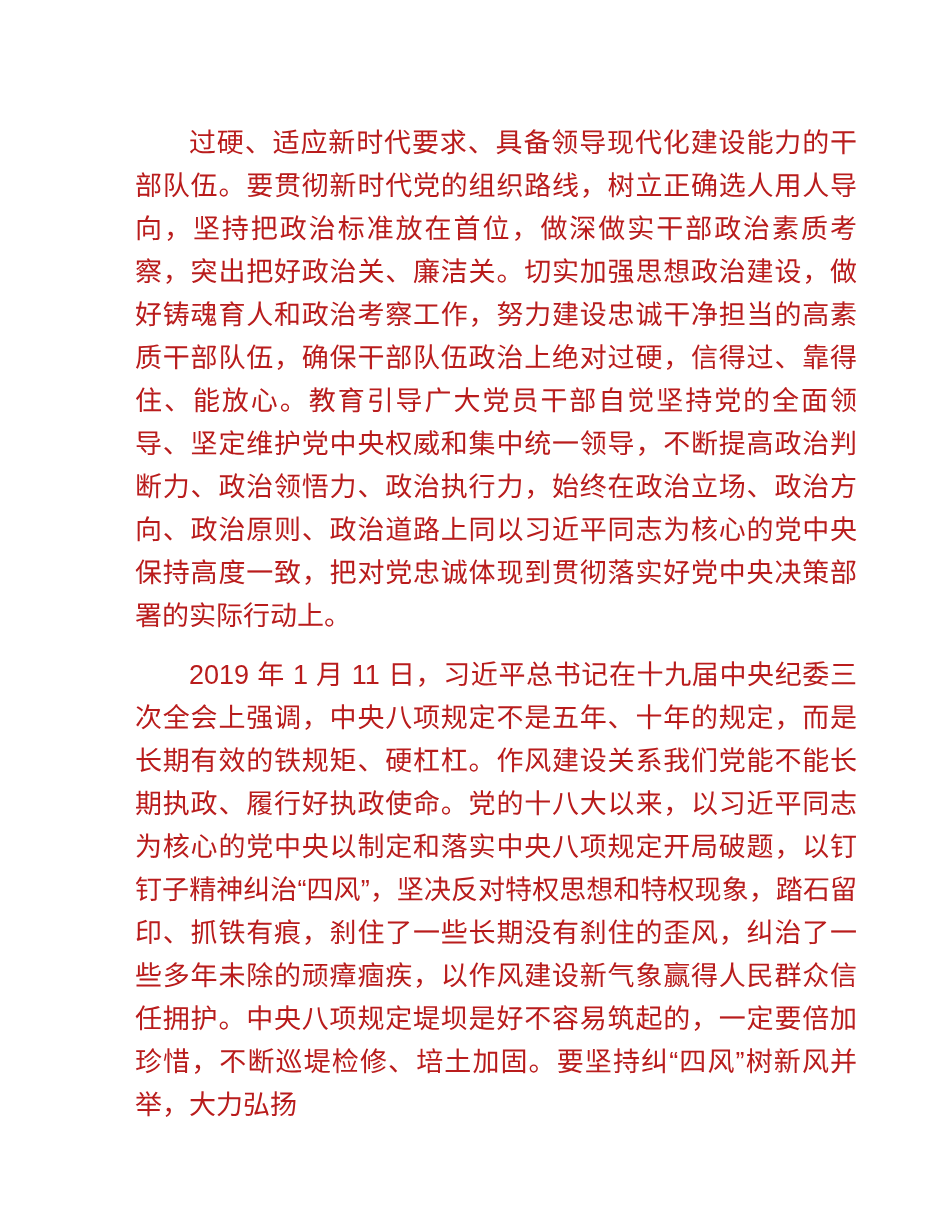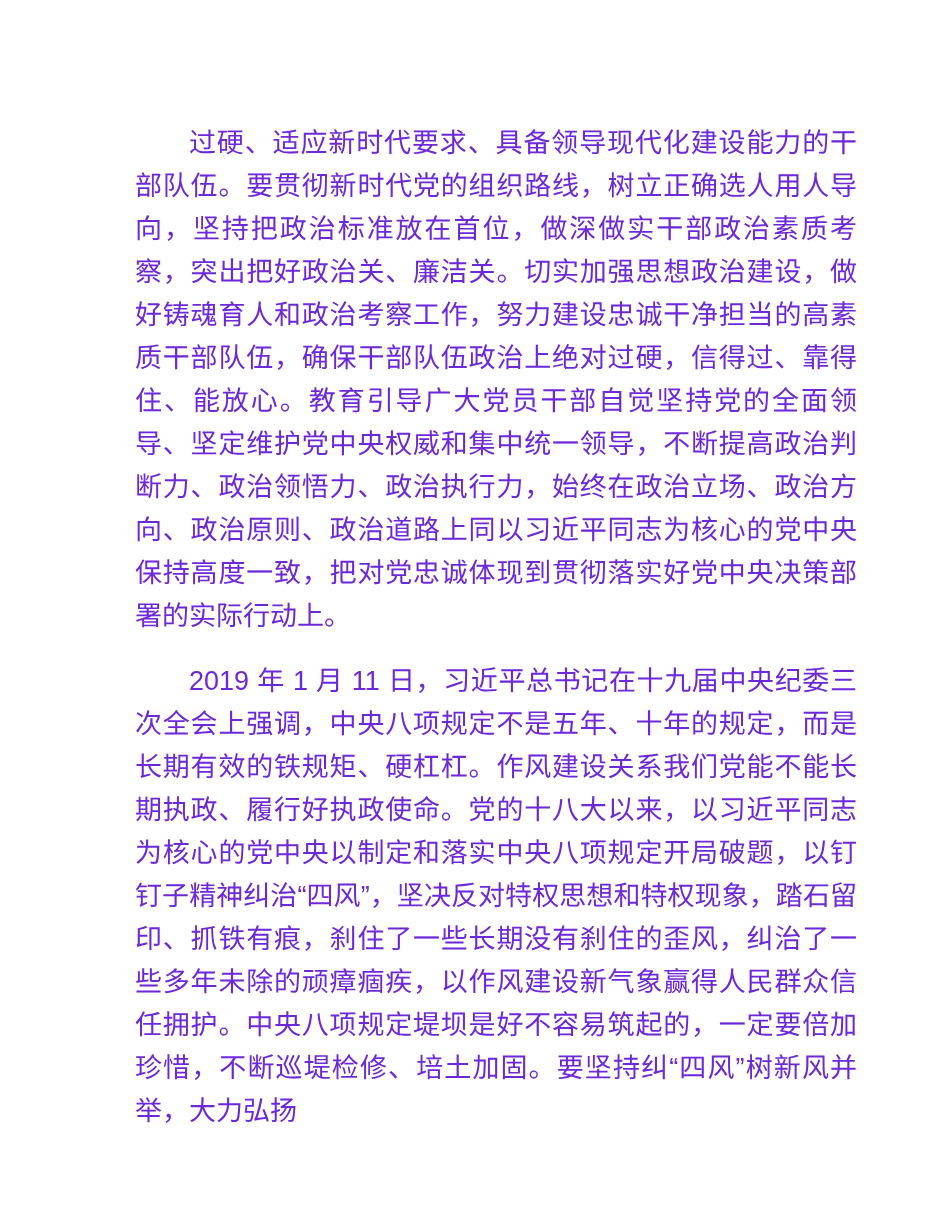--- a/index.html
+++ b/index.html
@@ -16,35 +16,35 @@
   .page {
     position: relative;
     width: 950px;
     height: 1230px;
     background: #ffffff;
     box-sizing: border-box;
     padding: 122px 93px 0 135px;
   }
   .doc-body {
     width: 722px;
-    color: #6d28d9;
+    color: #b91c1c;
     font-size: 27px;
     line-height: 43px;
     text-align: justify;
     text-justify: inter-ideograph;
     letter-spacing: 0;
   }
   .doc-body p {
     margin: 0;
     padding: 0;
     text-indent: 2em;
     word-break: break-all;
   }
   .doc-body p + p {
-    margin-top: 22px;
+    margin-top: 16px;
   }
 </style>
 </head>
 <body>
 
 <div class="page">
   <div class="doc-body">
     <p>过硬、适应新时代要求、具备领导现代化建设能力的干部队伍。要贯彻新时代党的组织路线，树立正确选人用人导向，坚持把政治标准放在首位，做深做实干部政治素质考察，突出把好政治关、廉洁关。切实加强思想政治建设，做好铸魂育人和政治考察工作，努力建设忠诚干净担当的高素质干部队伍，确保干部队伍政治上绝对过硬，信得过、靠得住、能放心。教育引导广大党员干部自觉坚持党的全面领导、坚定维护党中央权威和集中统一领导，不断提高政治判断力、政治领悟力、政治执行力，始终在政治立场、政治方向、政治原则、政治道路上同以习近平同志为核心的党中央保持高度一致，把对党忠诚体现到贯彻落实好党中央决策部署的实际行动上。</p>
     <p>2019 年 1 月 11 日，习近平总书记在十九届中央纪委三次全会上强调，中央八项规定不是五年、十年的规定，而是长期有效的铁规矩、硬杠杠。作风建设关系我们党能不能长期执政、履行好执政使命。党的十八大以来，以习近平同志为核心的党中央以制定和落实中央八项规定开局破题，以钉钉子精神纠治“四风”，坚决反对特权思想和特权现象，踏石留印、抓铁有痕，刹住了一些长期没有刹住的歪风，纠治了一些多年未除的顽瘴痼疾，以作风建设新气象赢得人民群众信任拥护。中央八项规定堤坝是好不容易筑起的，一定要倍加珍惜，不断巡堤检修、培土加固。要坚持纠“四风”树新风并举，大力弘扬</p>
   </div>

